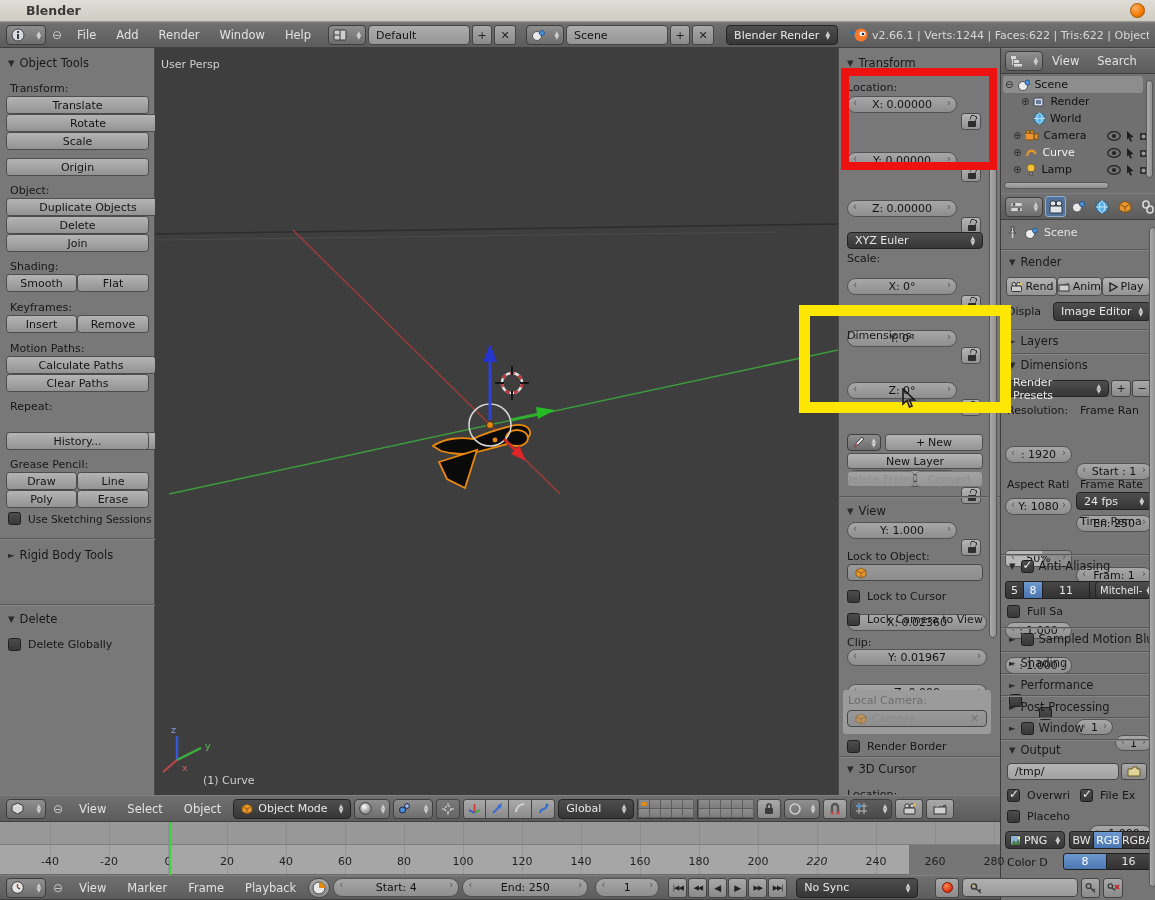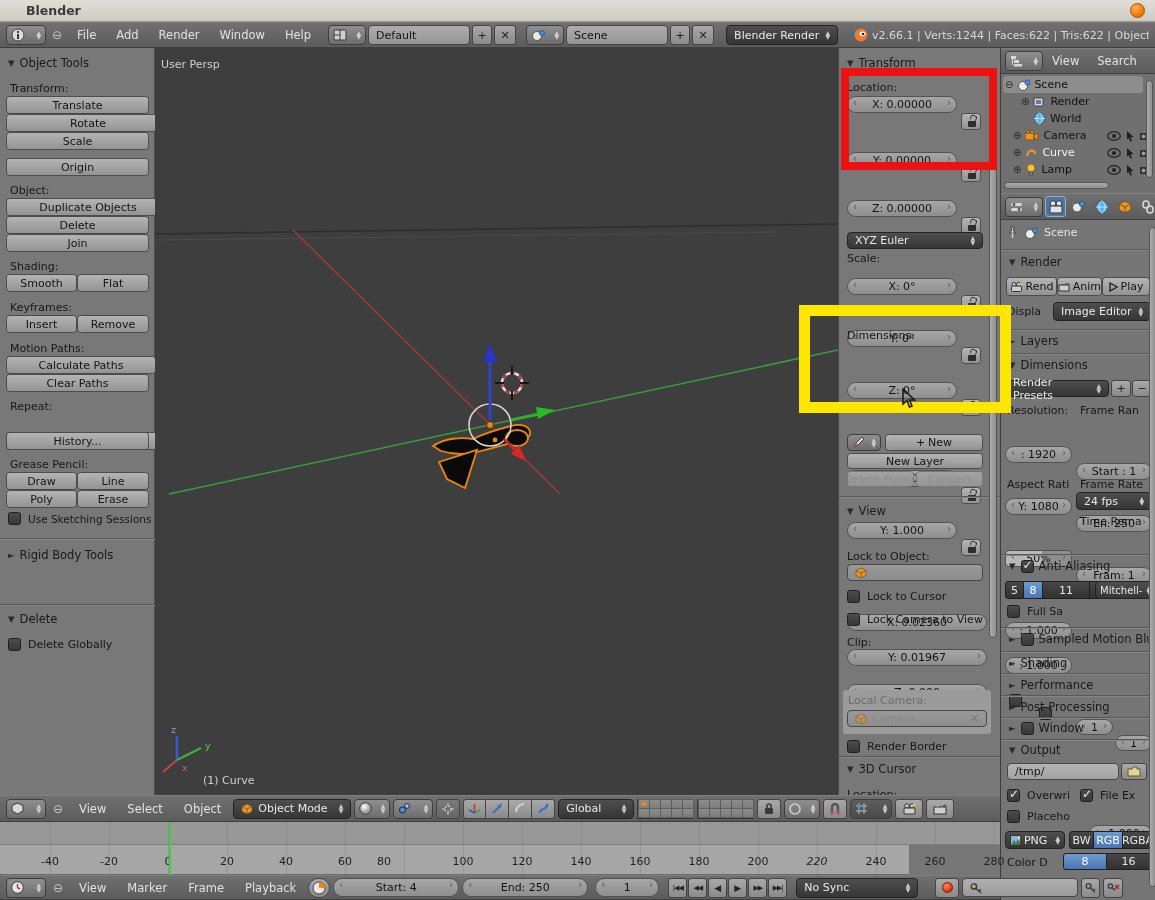--- a/index.html
+++ b/index.html
@@ -754,21 +754,21 @@
 </div>
 
 <div class="ab" style="left:0;top:822px;width:1000px;height:23px;background:#989898;background-image:linear-gradient(90deg,#8c8c8c 1px,transparent 1px);background-size:59px 100%;background-position:50px 0;border-bottom:1px solid #7e7e7e"></div>
 <div class="ab" style="left:0;top:845px;width:909px;height:30px;background:#a6a6a6;background-image:linear-gradient(90deg,#969696 1px,transparent 1px);background-size:59px 100%;background-position:50px 0;border-bottom:1px solid #6a6a6a">
     <span class="tick" style="left: 50px;">-40</span>
     <span class="tick" style="left: 109px;">-20</span>
     <span class="tick" style="left: 168px;">0</span>
     <span class="tick" style="left: 227px;">20</span>
     <span class="tick" style="left: 286px;">40</span>
     <span class="tick" style="left: 345px;">60</span>
-    <span class="tick" style="left: 384px;">80</span>
+    <span class="tick" style="left: 404px;">80</span>
     <span class="tick" style="left: 463px;">100</span>
     <span class="tick" style="left: 522px;">120</span>
     <span class="tick" style="left: 581px;">140</span>
     <span class="tick" style="left: 640px;">160</span>
     <span class="tick" style="left: 699px;">180</span>
     <span class="tick" style="left: 758px;">200</span>
     <span class="tick" style="left: 817px; font-style: italic;">220</span>
     <span class="tick" style="left: 876px;">240</span>
     <span class="tick" style="left: 935px;">260</span>
     <span class="tick" style="left: 994px;">280</span>

